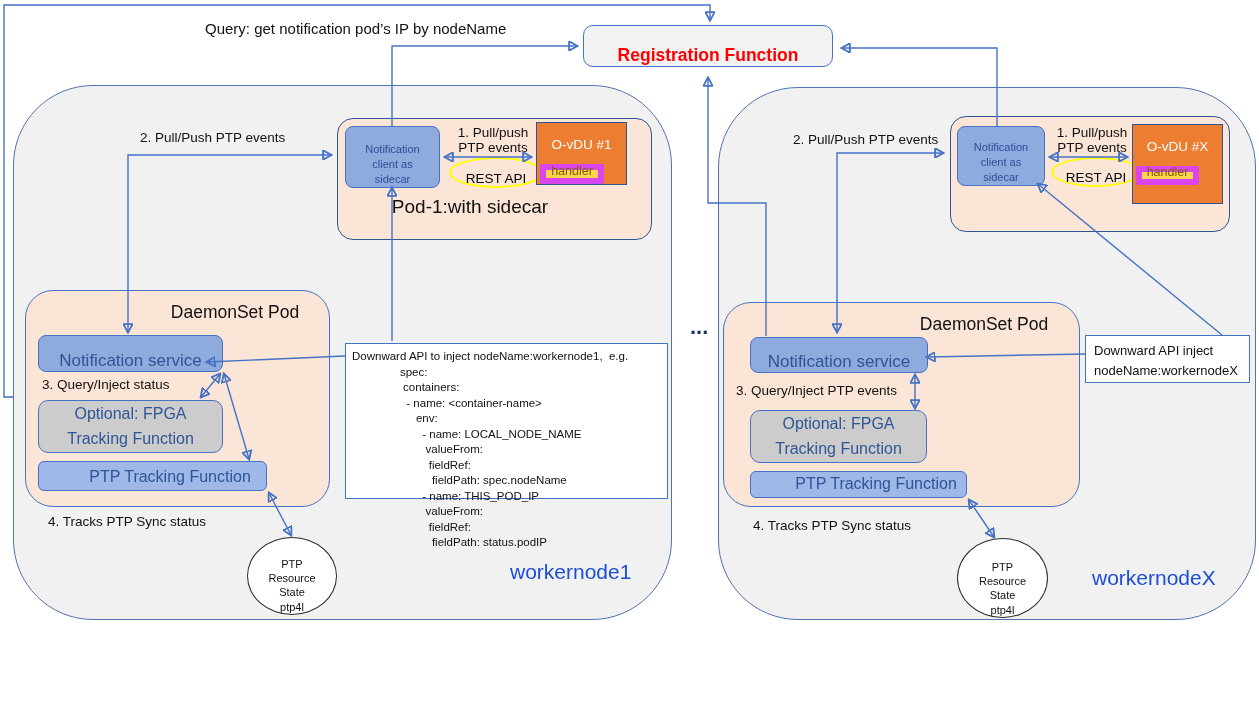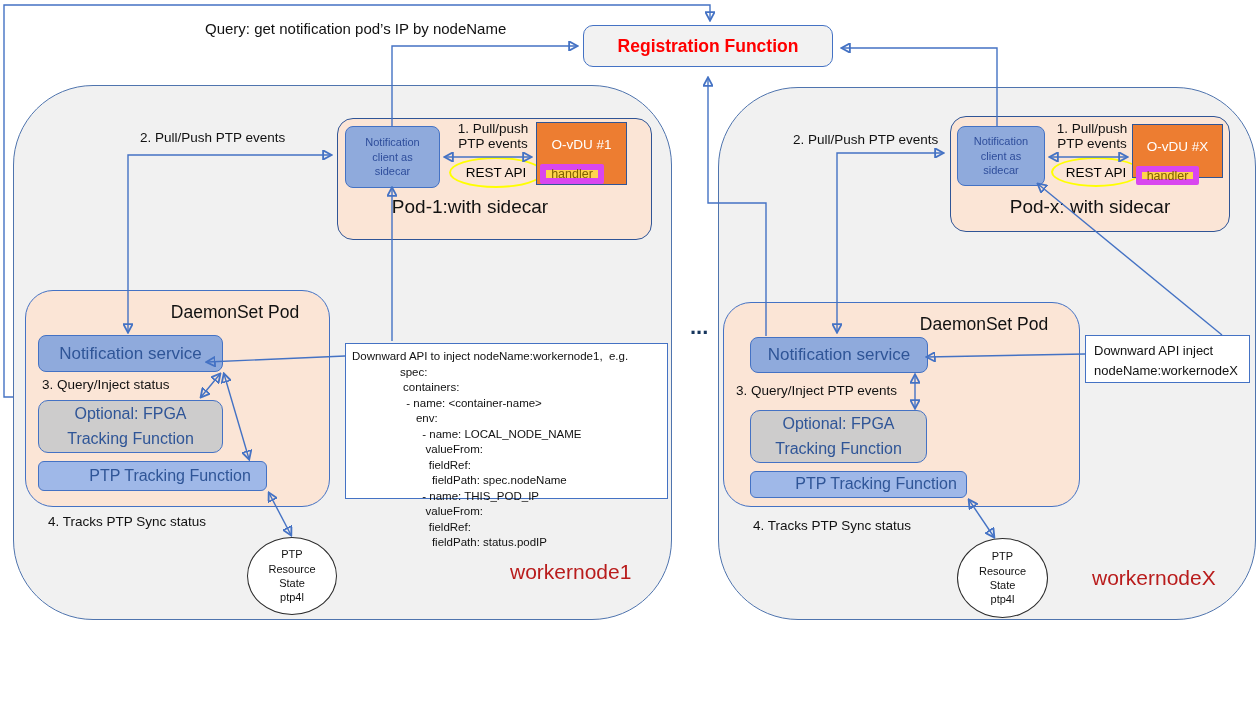--- a/index.html
+++ b/index.html
@@ -1,34 +1,34 @@
 <!DOCTYPE html>
 <html><head>
 <meta charset="utf-8">
 <style>
   html,body{margin:0;padding:0;background:#ffffff;}
   .canvas{position:relative;width:1259px;height:719px;background:#fff;
           font-family:"Liberation Sans",sans-serif;color:#111;overflow:hidden;}
   .abs{position:absolute;box-sizing:border-box;}
-  .c{display:flex;align-items:center;justify-content:center;text-align:center;white-space:pre-line;}
+  .c{display:flex;align-items:flex-end;justify-content:center;text-align:center;white-space:pre-line;}
   .node{background:#f1f1f1;border:1.4px solid #4f74ae;border-radius:80px 80px 80px 80px;}
   .pod{background:#fbe5d6;border:1.6px solid #2f5597;border-radius:16px;}
   .ds{background:#fbe5d6;border:1.6px solid #4472c4;border-radius:28px;}
   .bluebox{background:#8faadc;border:1.4px solid #4472c4;border-radius:8px;color:#2f5597;}
   .graybox{background:#cdcccc;border:1.4px solid #4472c4;border-radius:10px;color:#2f5597;}
   .ptpbox{background:#9fb8e8;border:1.4px solid #4472c4;border-radius:6px;color:#2f5597;padding-left:35px;}
   .ovdu{background:#ed7d31;border:1.6px solid #2f5597;color:#ffffff;text-align:center;font-size:13.5px;}
   .handler{background:#ffd34d;border:6px solid #d946ef;border-radius:2px;color:#7f6000;font-size:12.5px;}
   .restapi{border:2.6px solid #ffff00;border-radius:50%;background:transparent;font-size:13.5px;color:#000;}
   .regfn{background:#f2f2f2;border:1.6px solid #4472c4;border-radius:10px;
          color:#ff0000;font-size:17.5px;font-weight:600;}
   .lbl{font-size:13.5px;color:#111;white-space:nowrap;}
   .podlbl{font-size:19px;color:#111;text-align:center;white-space:nowrap;}
   .dstitle{font-size:17.5px;color:#111;text-align:center;white-space:nowrap;}
-  .rednode{color:#b91c1c;font-size:21px;white-space:nowrap;}
+  .rednode{color:#1d4ed8;font-size:21px;white-space:nowrap;}
   .circle{background:#ffffff;border:1.5px solid #2b2b2b;border-radius:50%;
           font-size:11px;line-height:1.3;color:#111;}
   .dapi{background:#ffffff;border:1.5px solid #4472c4;color:#111;}
   .yaml{font-size:11.5px;line-height:15.5px;white-space:pre;padding:5px 0 0 6px;}
   .dapiX{font-size:13px;line-height:1.5;white-space:pre-line;padding:5px 8px;}
   .clienttxt{font-size:11px;line-height:1.35;color:#2e4d9b;}
   .nstxt{font-size:17px;}
   .fpgatxt{font-size:16px;line-height:1.55;}
   .ellipsis{font-size:22px;font-weight:bold;color:#17365d;}
   svg.overlay{position:absolute;left:0;top:0;z-index:10;pointer-events:none;}
@@ -94,23 +94,22 @@
 
   <div class="abs node" style="left:718px;top:87px;width:538px;height:533px;"></div>
 
   <div class="abs pod" style="left:950px;top:116px;width:280px;height:116px;"></div>
   <div class="abs c bluebox clienttxt" style="left:957px;top:126px;width:88px;height:60px;">Notification
 client as
 sidecar</div>
   <div class="abs c" style="left:1047px;top:117px;width:90px;height:38px;font-size:13.5px;">1. Pull/push
 PTP events</div>
   <div class="abs c restapi" style="left:1051px;top:157px;width:90px;height:30px;">REST API</div>
-  <div class="abs ovdu" style="left:1132px;top:124px;width:91px;height:54px;padding-top:14px;">O-vDU #X</div>
+  <div class="abs ovdu" style="left:1132px;top:124px;width:91px;height:80px;padding-top:14px;">O-vDU #X</div>
   <div class="abs c handler" style="left:1136px;top:166px;width:63px;height:19px;">handler</div>
-  <div class="abs podlbl" style="left:950px;top:196px;width:280px;">Pod-x: with sidecar</div>
 
   <div class="abs lbl" style="left:793px;top:132px;">2. Pull/Push PTP events</div>
 
   <div class="abs ds" style="left:723px;top:302px;width:357px;height:205px;"></div>
   <div class="abs dstitle" style="left:889px;top:314px;width:190px;">DaemonSet Pod</div>
   <div class="abs c bluebox nstxt" style="left:750px;top:337px;width:178px;height:36px;">Notification service</div>
   <div class="abs lbl" style="left:736px;top:383px;">3. Query/Inject PTP events</div>
   <div class="abs c graybox fpgatxt" style="left:750px;top:410px;width:177px;height:53px;">Optional: FPGA
 Tracking Function</div>
   <div class="abs c ptpbox fpgatxt" style="left:750px;top:471px;width:217px;height:27px;">PTP Tracking Function</div>

